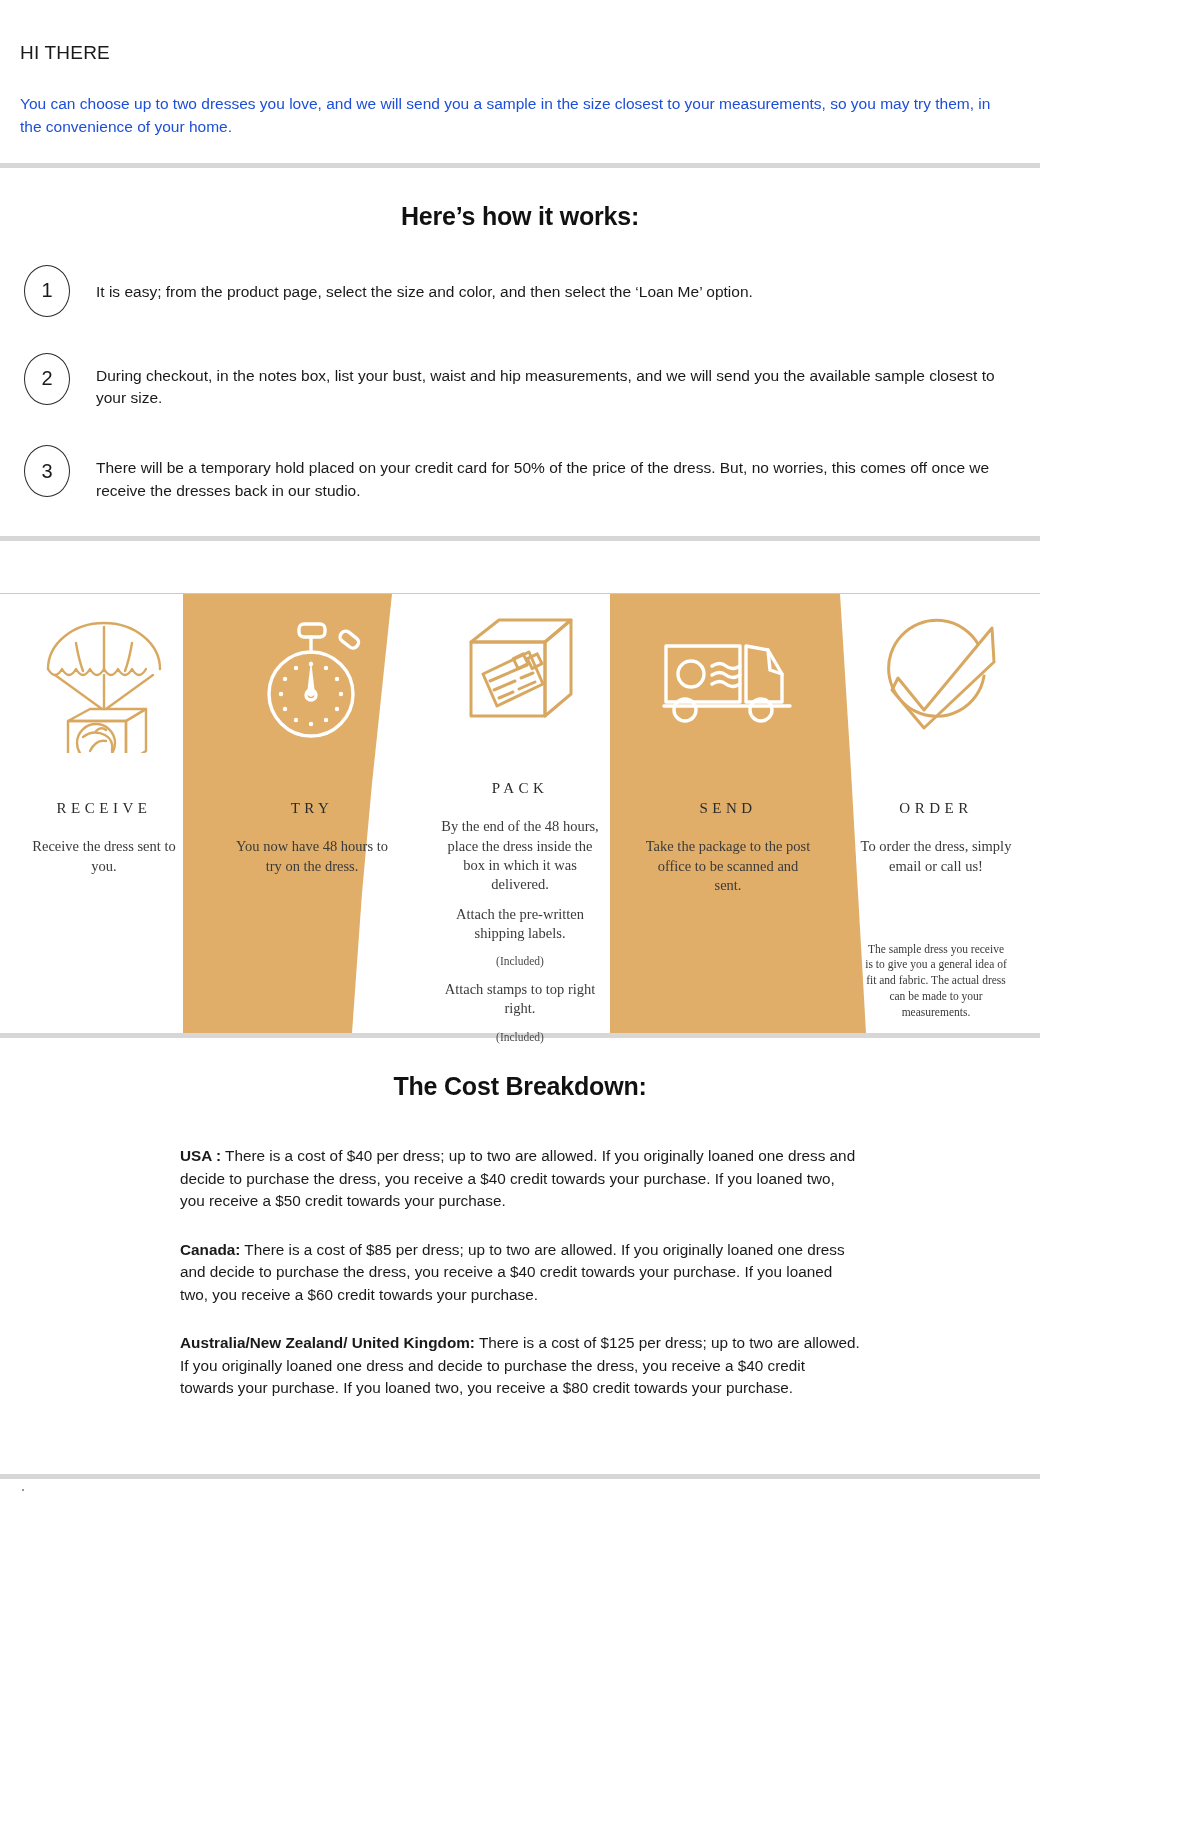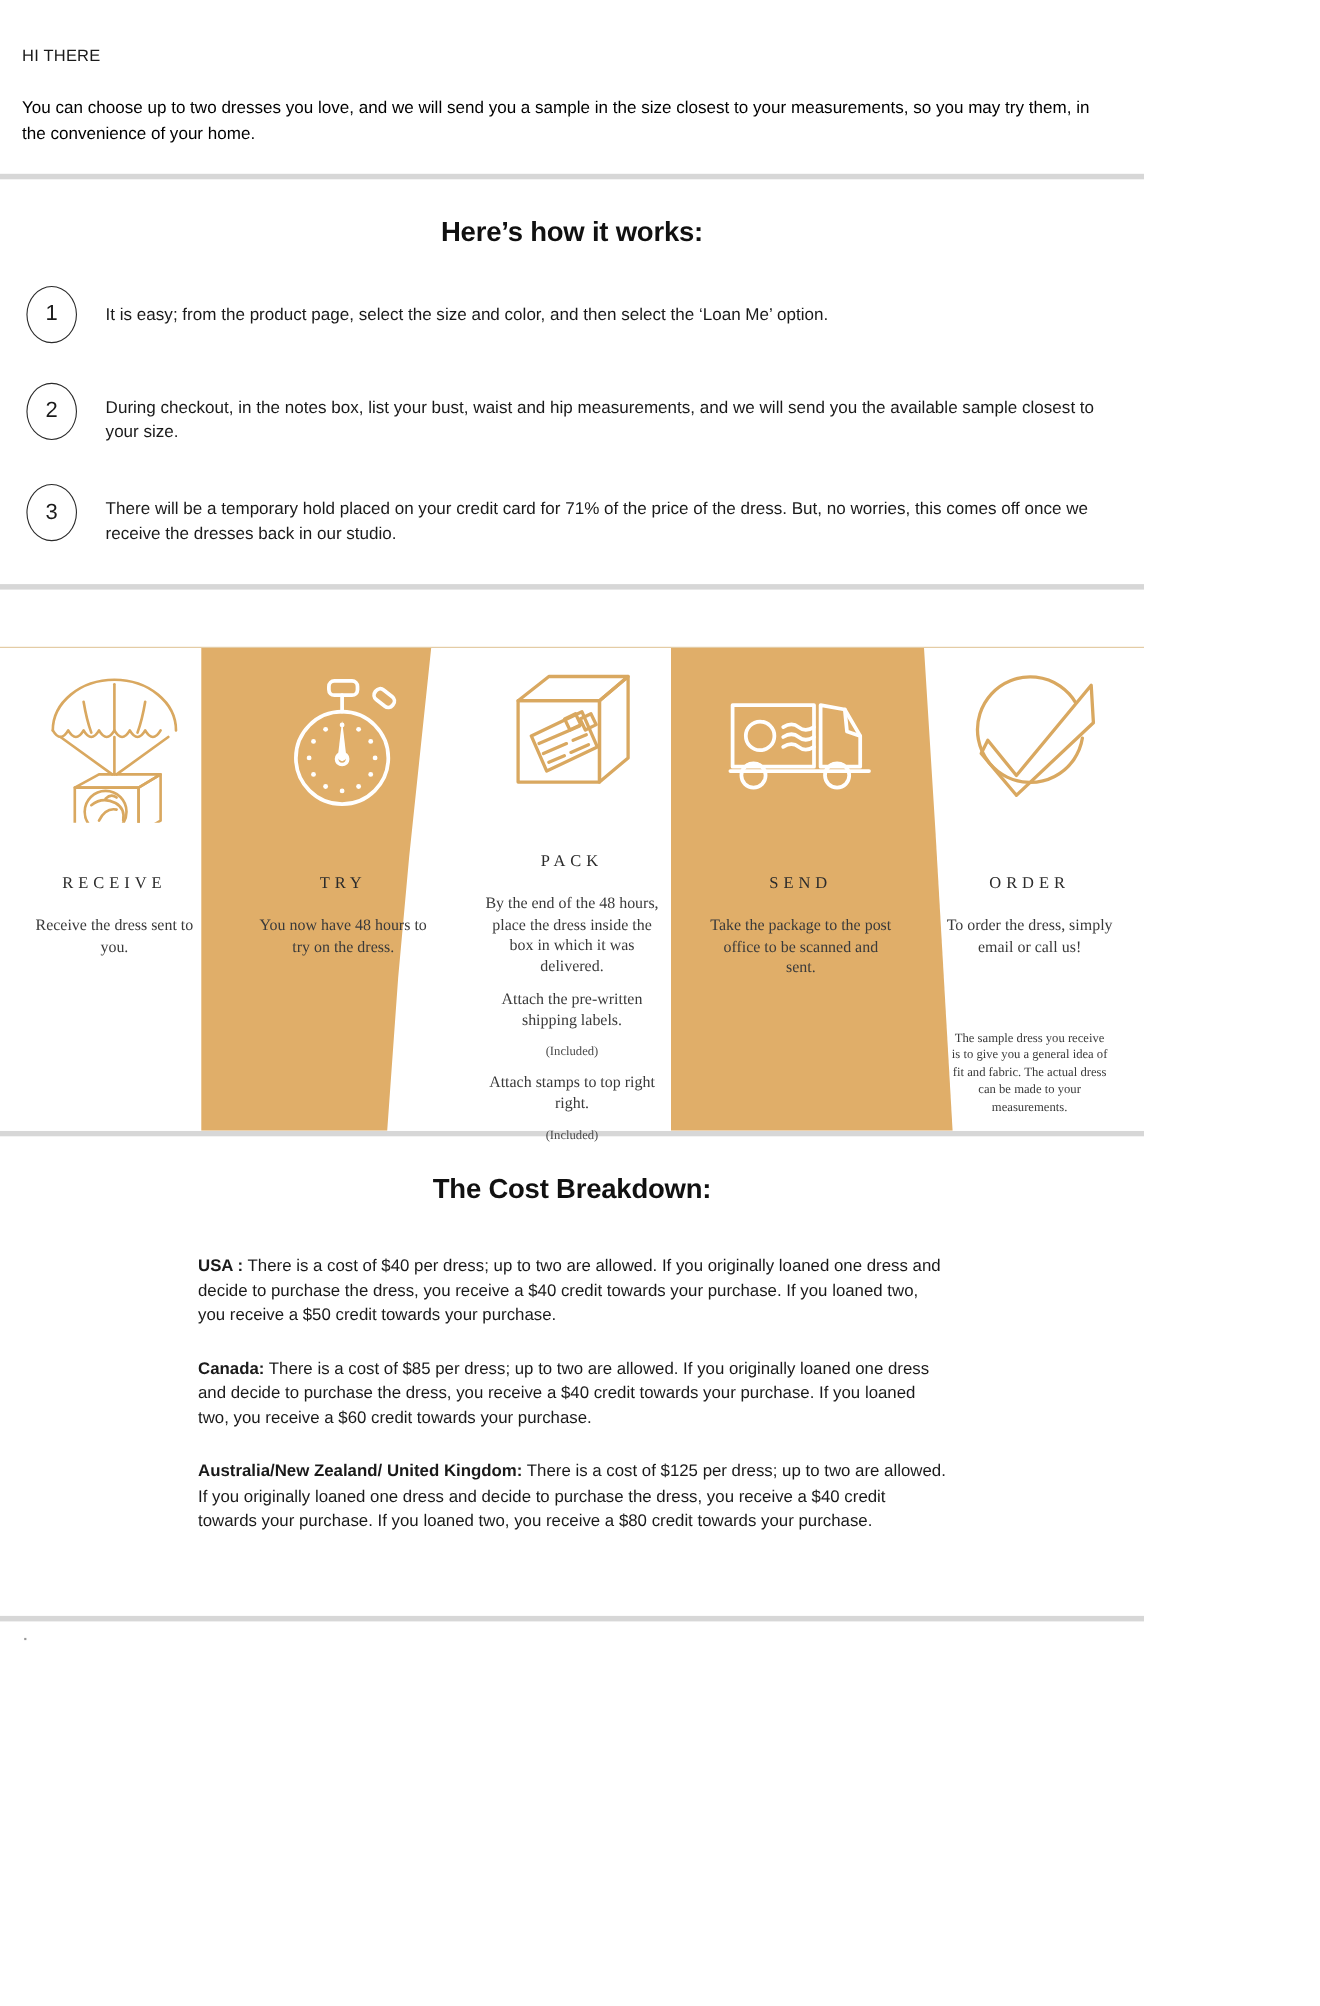--- a/index.html
+++ b/index.html
@@ -10,26 +10,26 @@
     font-family:"Liberation Sans", sans-serif;
     color:#1a1a1a;
     position:relative;
     overflow:hidden;
   }
   .page { width:1040px; position:relative; }
 
   
   .intro { padding:30px 20px 24px 20px; }
   .intro h1 {
-    font-size:15px; font-weight:400; letter-spacing:.2px;
+    font-size:19px; font-weight:400; letter-spacing:.2px;
     margin:12px 0 28px 0; color:#1a1a1a;
   }
   .intro p {
     font-size:15.5px; line-height:1.5; margin:0 0 26px 0;
-    color:#000000; max-width:980px;
+    color:#1d4ed8; max-width:980px;
   }
   .intro p:last-child { margin-bottom:0; }
 
   .rule { height:5px; background:#d7d7d7; width:1040px; }
 
   
   .how { padding:34px 20px 30px 20px; }
   .sec-title {
     text-align:center; font-size:25px; font-weight:bold;
     letter-spacing:-.2px; margin:0 0 34px 0; color:#111;
@@ -116,21 +116,21 @@
       <div class="step-txt">It is easy; from the product page, select the size and color, and then select the ‘Loan Me’ option.</div>
     </div>
 
     <div class="step">
       <div class="bullet">2</div>
       <div class="step-txt">During checkout, in the notes box, list your bust, waist and hip measurements, and we will send you the available sample closest to your size.</div>
     </div>
 
     <div class="step">
       <div class="bullet">3</div>
-      <div class="step-txt">There will be a temporary hold placed on your credit card for 71% of the price of the dress. But, no worries, this comes off once we receive the dresses back in our studio.</div>
+      <div class="step-txt">There will be a temporary hold placed on your credit card for 50% of the price of the dress. But, no worries, this comes off once we receive the dresses back in our studio.</div>
     </div>
   </section>
 
   <div class="rule"></div>
 
 
   <div class="band">
     <svg class="band-svg" viewBox="0 0 1040 440" preserveAspectRatio="none">
       <polygon points="183,0 392,0 372,190 362,300 352,440 183,440" fill="#e0ae69"></polygon>
       <polygon points="610,0 840,0 850,160 858,300 866,440 610,440" fill="#e0ae69"></polygon>

